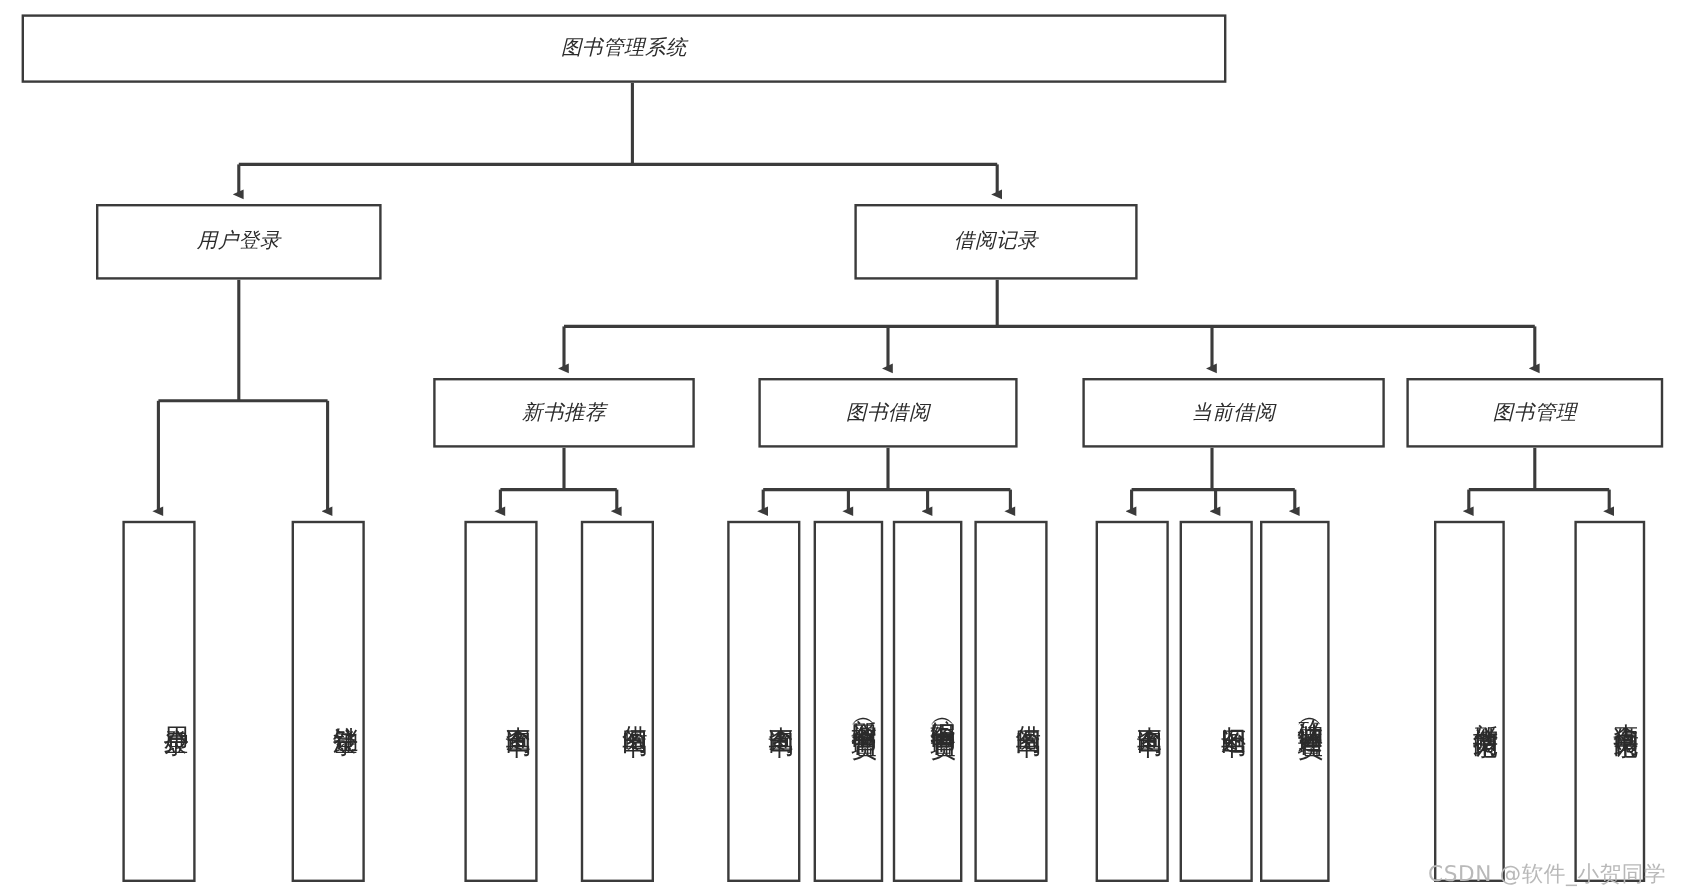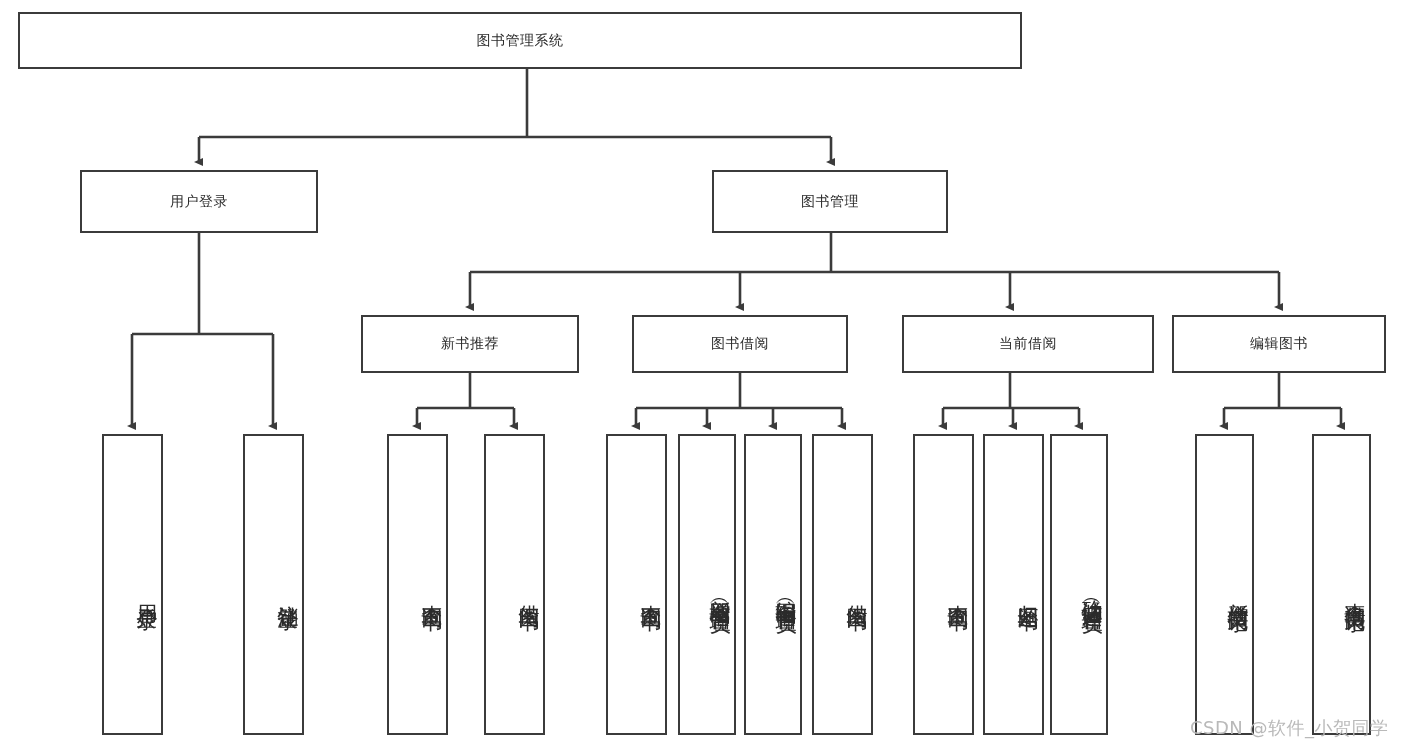--- a/index.html
+++ b/index.html
@@ -28,23 +28,24 @@
     border: 2px solid #3b3b3b;
     background: #ffffff;
     color: #2b2b2b;
     display: flex;
     align-items: center;
     justify-content: center;
     text-align: center;
     z-index: 2;
   }
   .node.horiz {
-    font-size: 14px;
+    font-size: 17px;
     line-height: 1.1;
     letter-spacing: 0.5px;
+    font-style: italic;
   }
   .node.vert {
     writing-mode: vertical-rl;
     text-orientation: upright;
     font-size: 21px;
     line-height: 1.35;
     letter-spacing: 2px;
     padding-top: 14px;
     align-items: flex-start;
     justify-content: center;
@@ -119,34 +120,34 @@
   </svg>
 
   <div class="node horiz" style="left:18px; top:12px; width:1004px; height:57px;">
     <span>图书管理系统</span>
   </div>
 
   <div class="node horiz" style="left:80px; top:170px; width:238px; height:63px;">
     <span>用户登录</span>
   </div>
   <div class="node horiz" style="left:712px; top:170px; width:236px; height:63px;">
-    <span>图书管理</span>
+    <span>借阅记录</span>
   </div>
 
   <div class="node horiz" style="left:632px; top:315px; width:216px; height:58px;">
     <span>图书借阅</span>
   </div>
   <div class="node horiz" style="left:361px; top:315px; width:218px; height:58px;">
     <span>新书推荐</span>
   </div>
   <div class="node horiz" style="left:902px; top:315px; width:252px; height:58px;">
     <span>当前借阅</span>
   </div>
   <div class="node horiz" style="left:1172px; top:315px; width:214px; height:58px;">
-    <span>编辑图书</span>
+    <span>图书管理</span>
   </div>
 
   <div class="node vert" style="left:102px; top:434px; width:61px; height:301px;">
     <span class="vlabel">用户登录</span>
   </div>
   <div class="node vert" style="left:243px; top:434px; width:61px; height:301px;">
     <span class="vlabel">注销登录</span>
   </div>
 
   <div class="node vert" style="left:387px; top:434px; width:61px; height:301px;">

